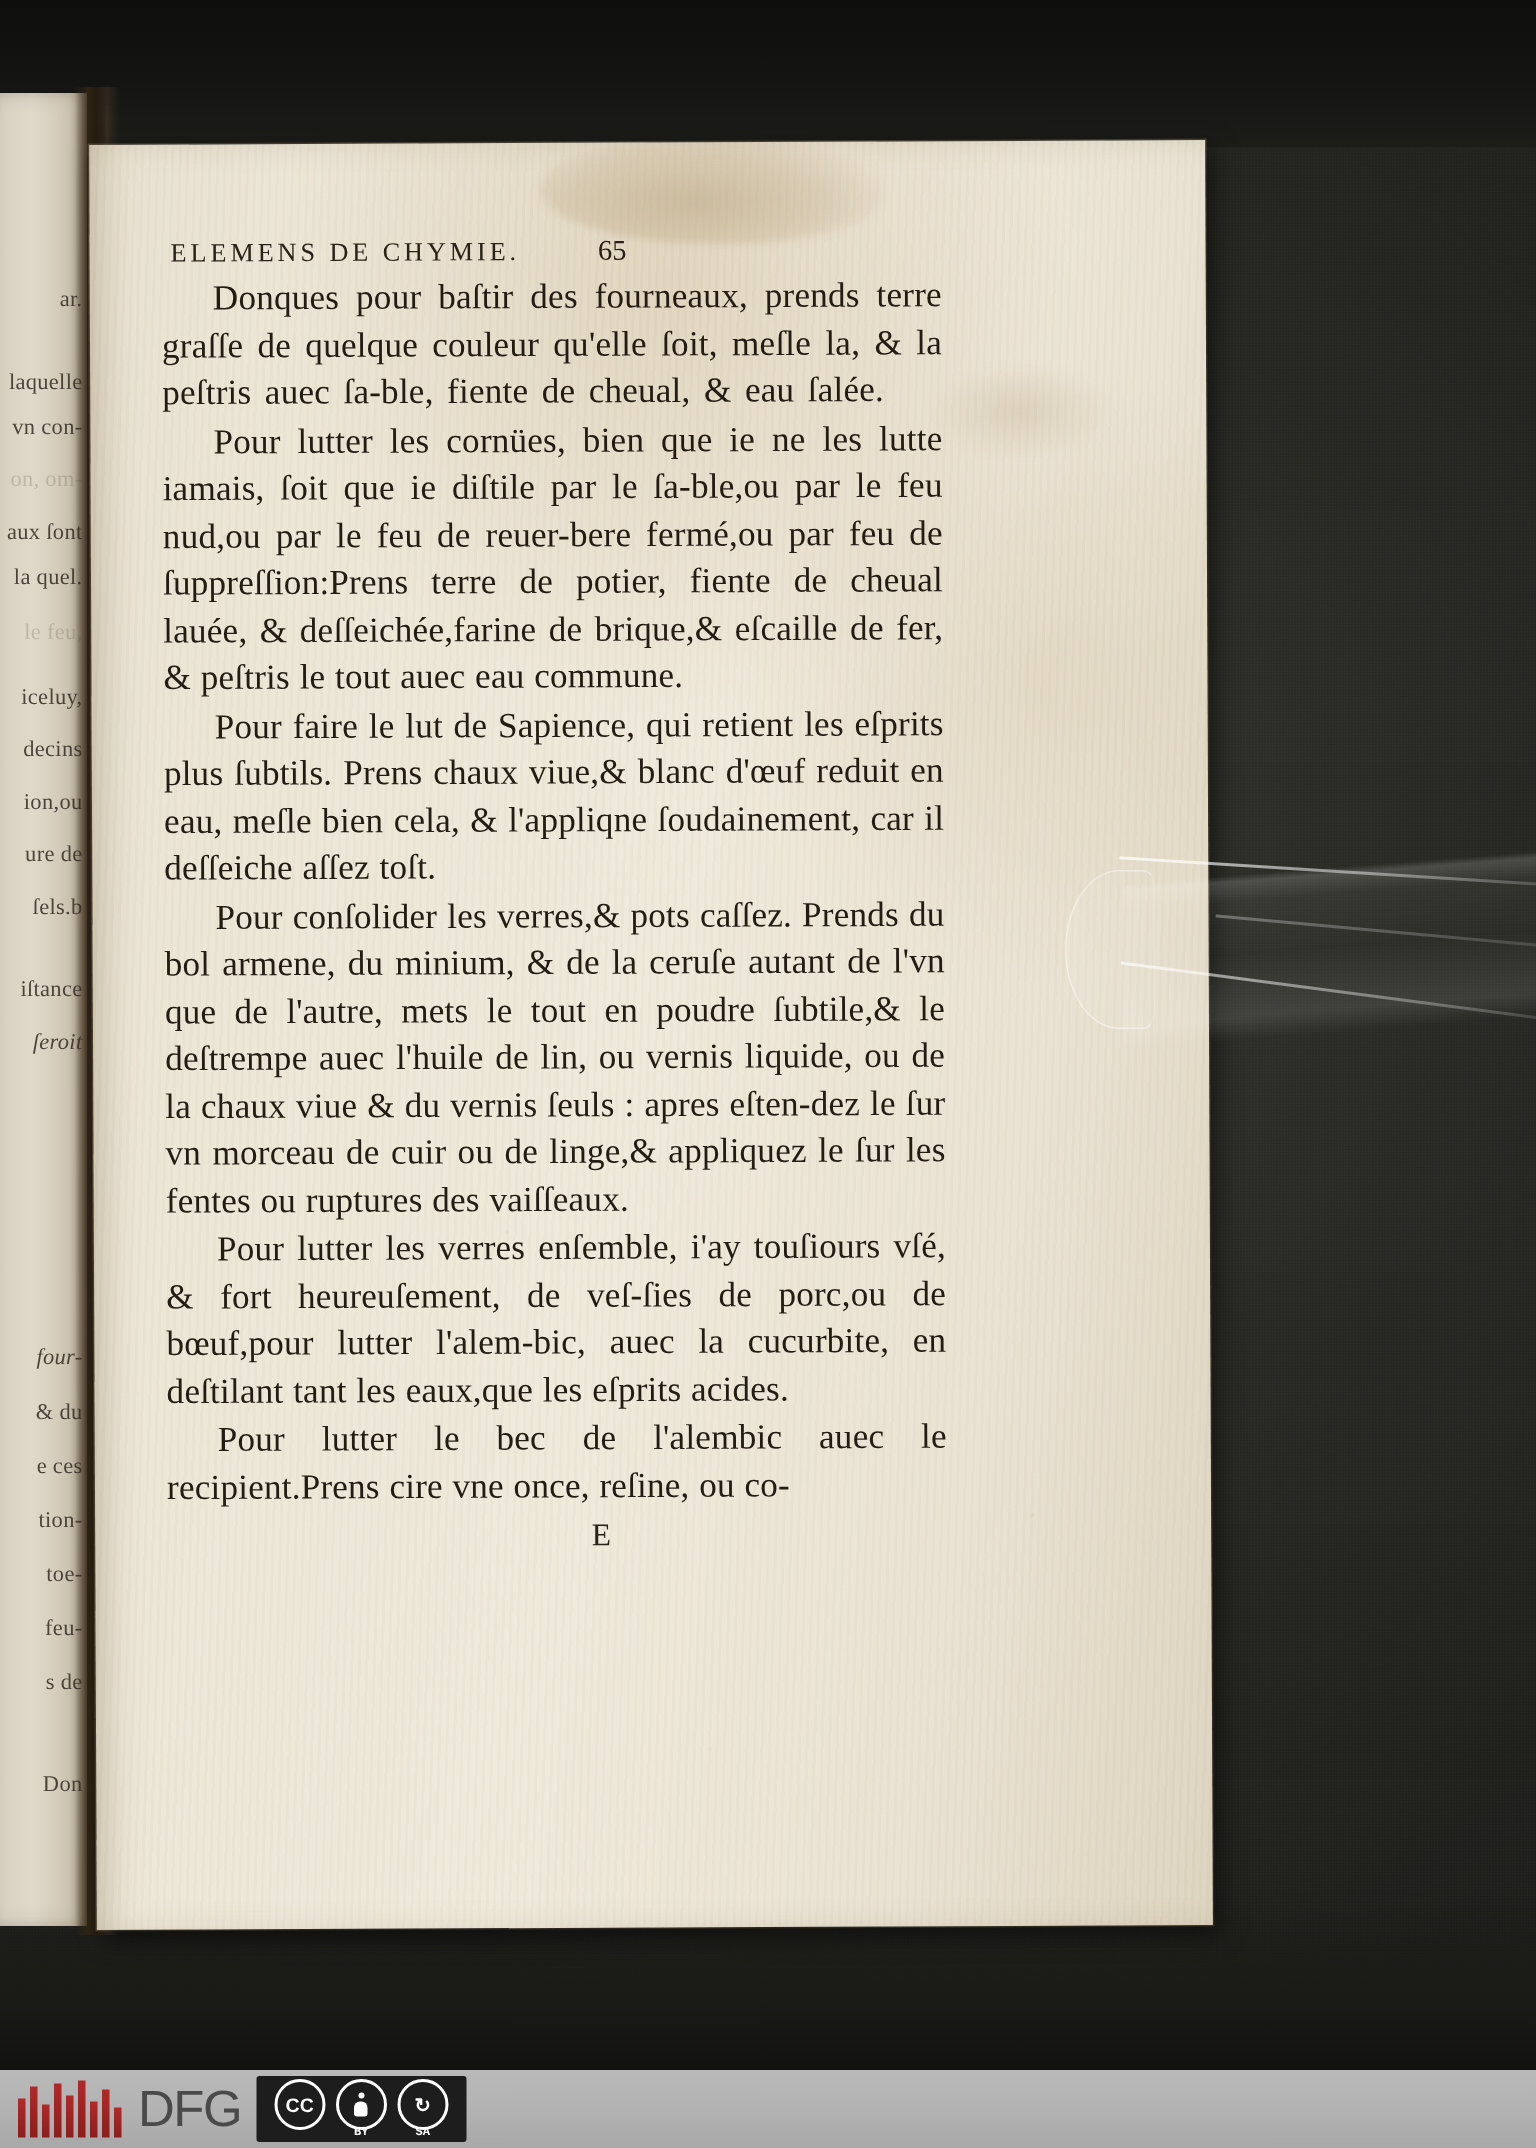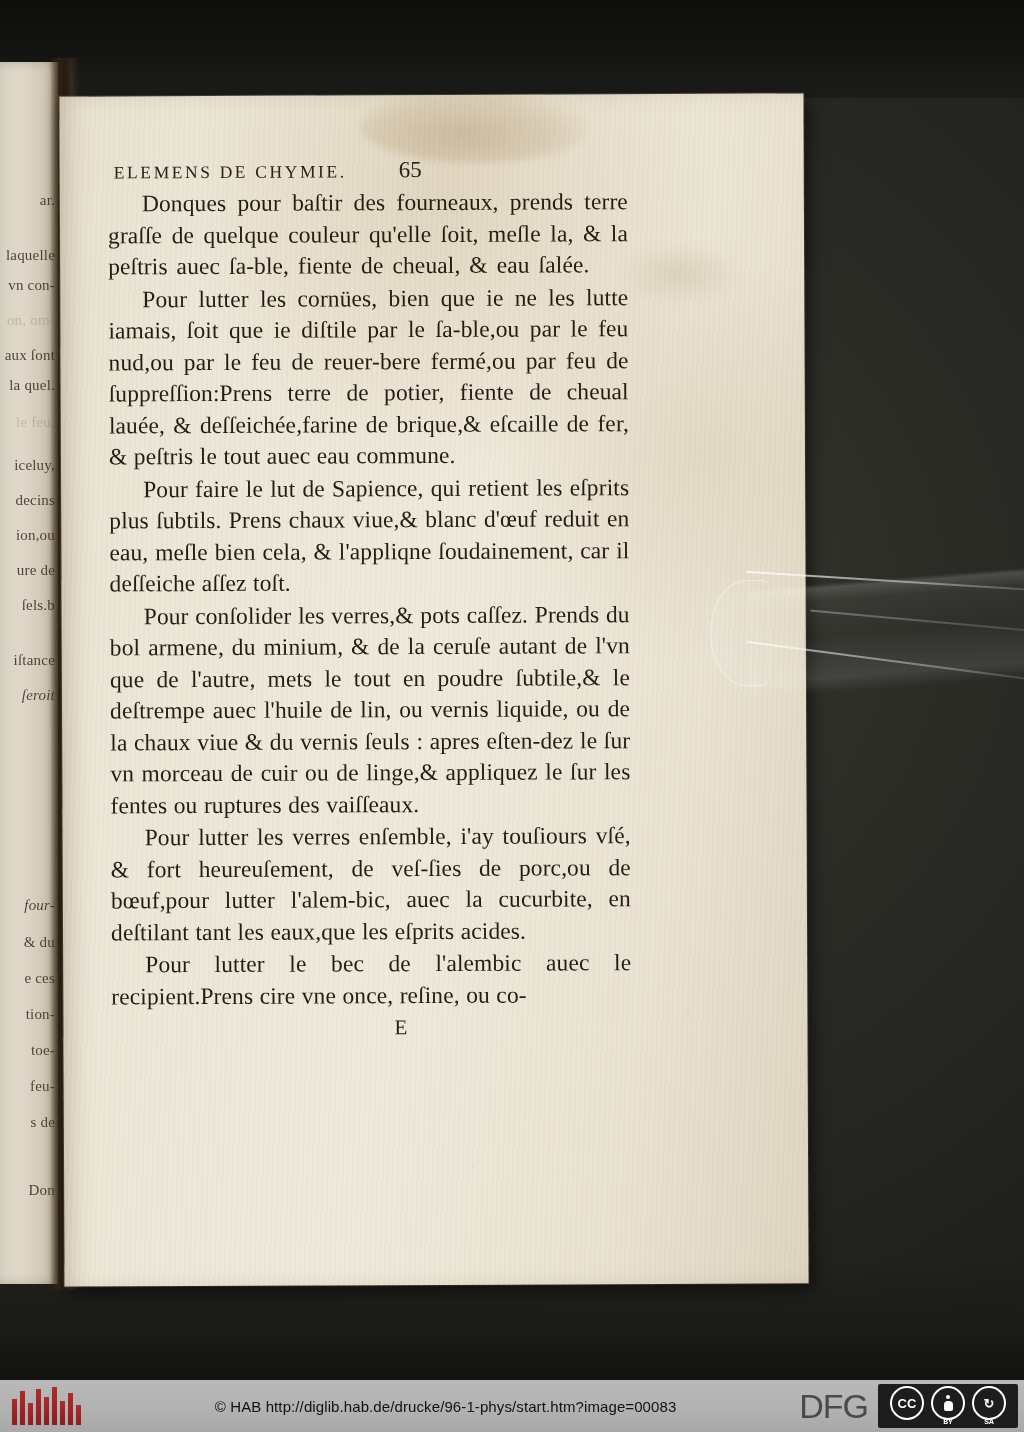--- a/index.html
+++ b/index.html
@@ -147,21 +147,21 @@
   }
   .runhead .title{
     font-size: 17.5px;
     letter-spacing: 2.6px;
     font-variant: small-caps;
     text-transform: uppercase;
     color:#2b2217;
   }
   .runhead .folio{
     margin-left: 52px;
-    font-size: 23px;
+    font-size: 19px;
     color:#2b2217;
   }
   .para{
     font-size: 23.5px;
     line-height: 31.5px;
     color:#241c12;
     margin: 0 0 1px 0;
     text-indent: 34px;
     text-align: justify;
     word-spacing: .5px;
@@ -395,21 +395,20 @@
         <i style="height:22px"></i>
         <i style="height:36px"></i>
         <i style="height:28px"></i>
         <i style="height:38px"></i>
         <i style="height:24px"></i>
         <i style="height:32px"></i>
         <i style="height:20px"></i>
       </div>
     </div>
 
-    <div class="footer-url">© HAB http://diglib.hab.de/drucke/96-1-phys/start.htm?image=00083</div>
 
     <div class="badges">
       <div class="dfg">DFG</div>
       <div class="cc">
         <div class="cell">
           <span class="glyph">CC</span>
         </div>
         <div class="cell">
           <span class="glyph">
             <span class="person">

